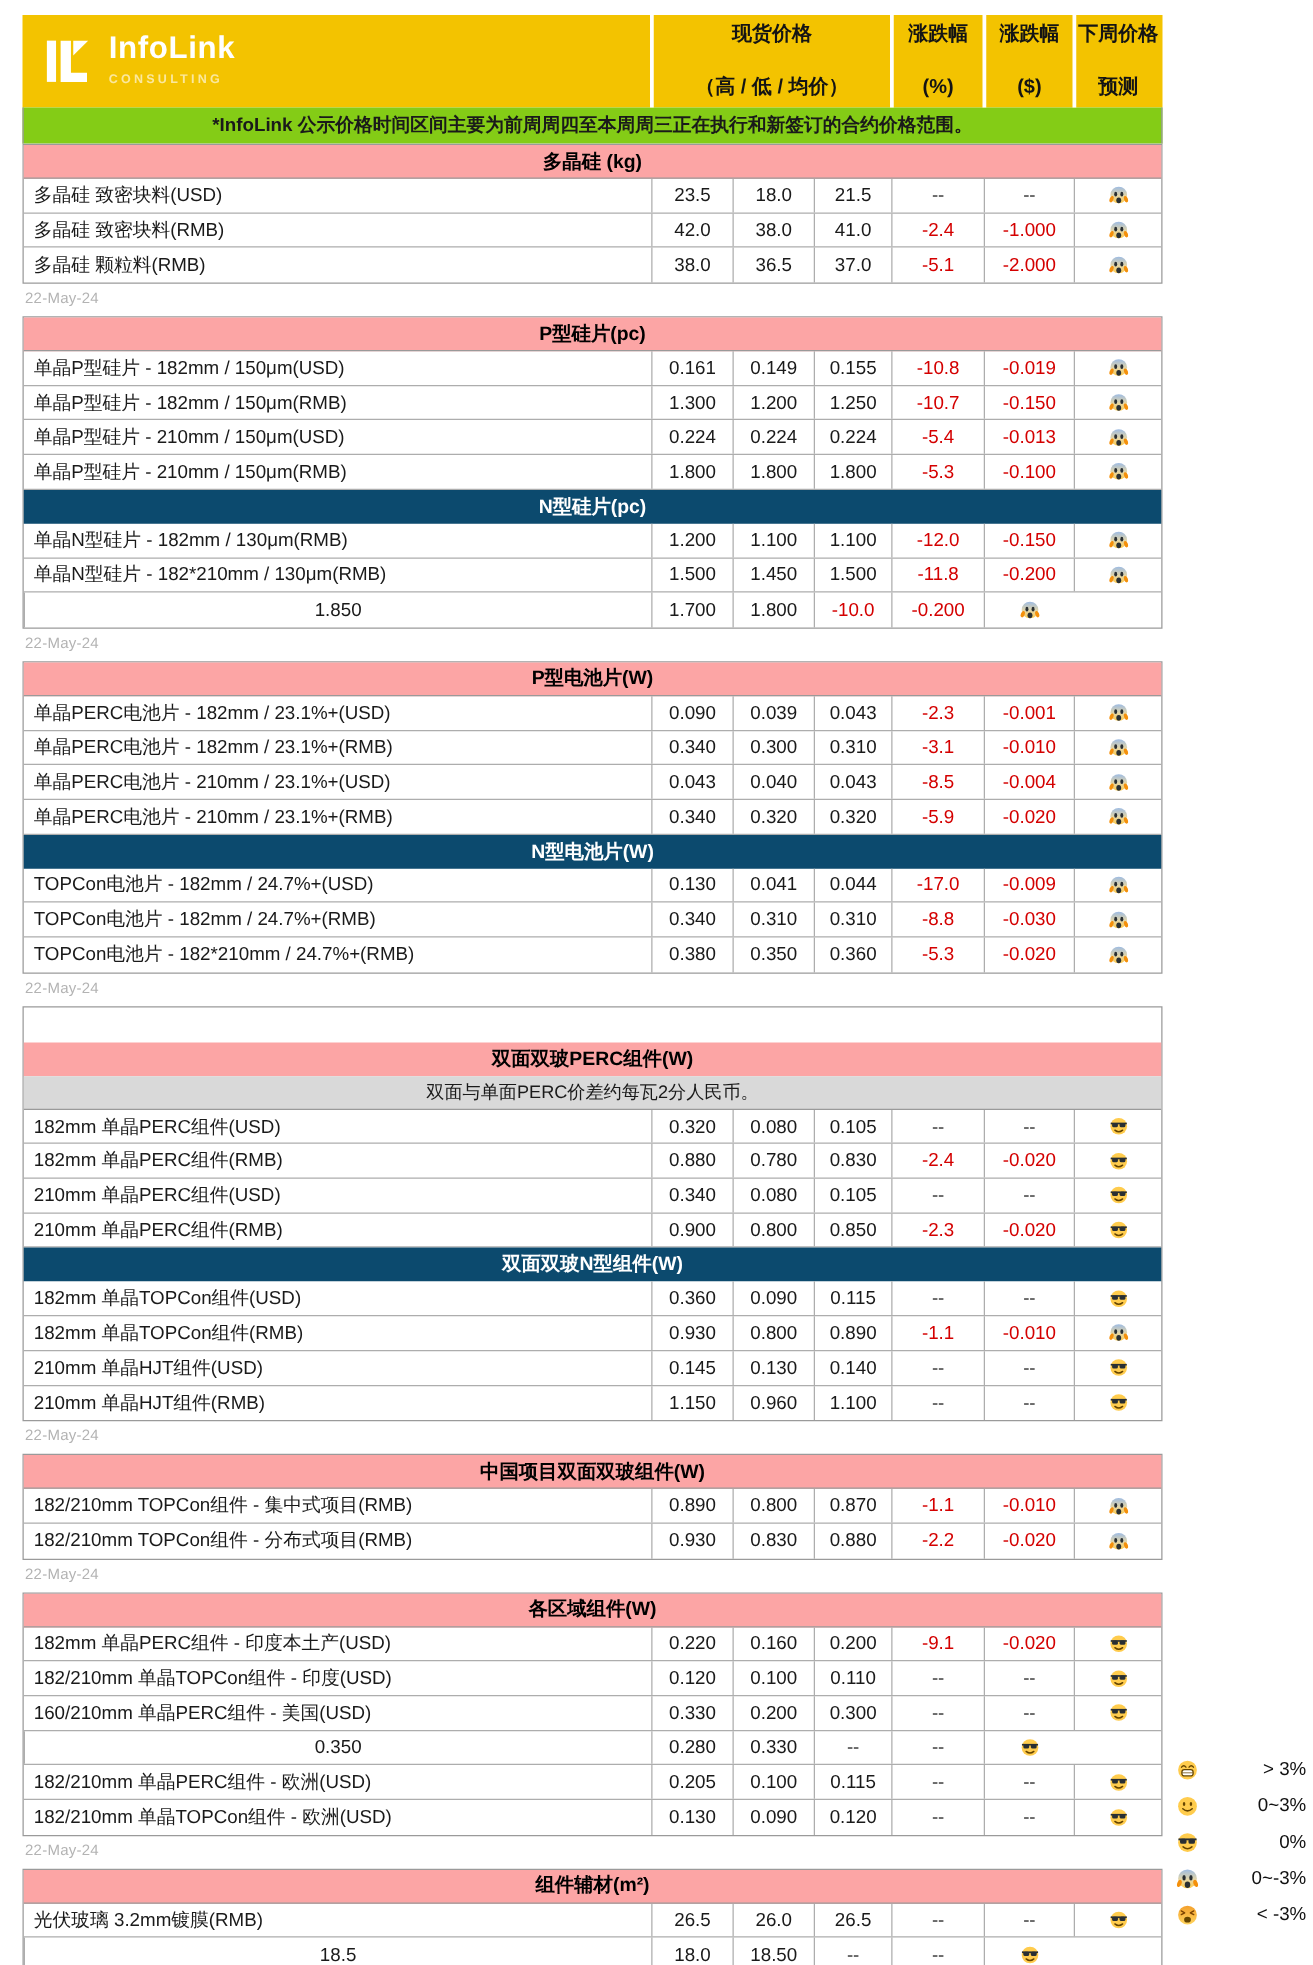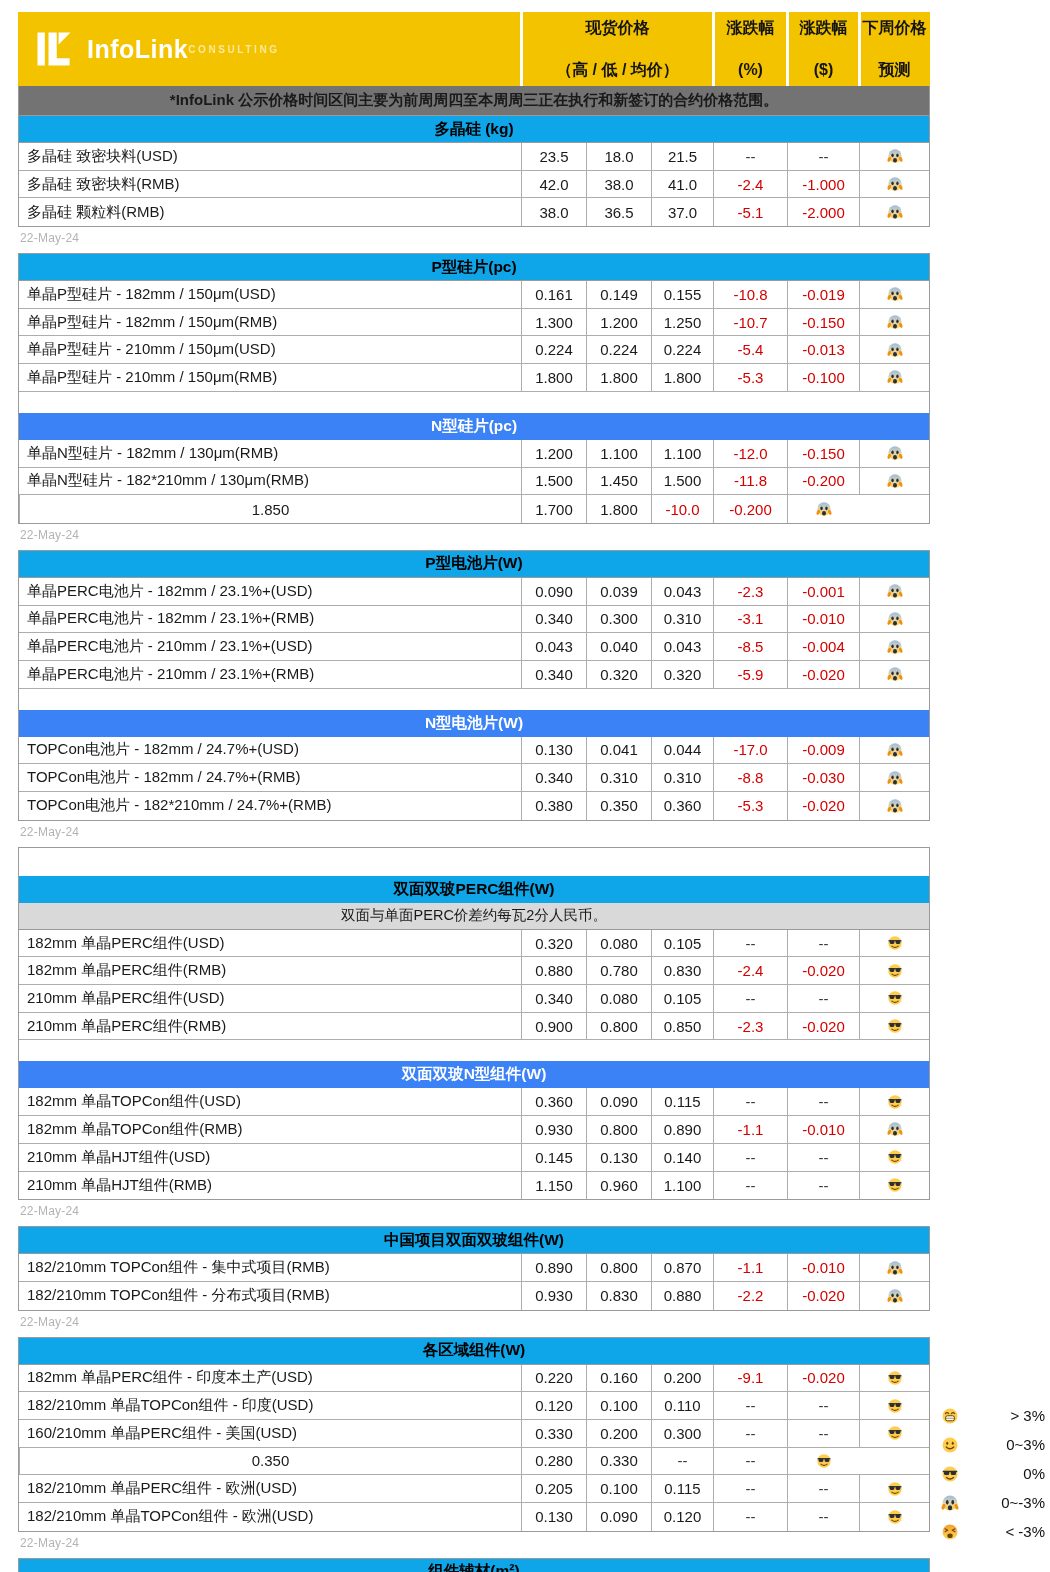--- a/index.html
+++ b/index.html
@@ -8,33 +8,33 @@
     font-family:"Liberation Sans", sans-serif;color:#1a1a1a;
     -webkit-font-smoothing:antialiased;overflow:hidden;
   }
   .sheet{position:absolute;top:12px;left:18px;width:912px;}
 
   
   .yellow-header{display:grid;grid-template-columns:502px 192px 74px 72px 70px;height:74px;background:#F3C300;box-sizing:border-box;}
   .yh-cell{display:flex;flex-direction:column;justify-content:center;align-items:center;
     font-weight:bold;font-size:16px;line-height:1.65;color:#141414;border-left:3px solid #fff;box-sizing:border-box;text-align:center;gap:16px;}
   .yh-cell.logo-cell{flex-direction:row;justify-content:flex-start;padding-left:14px;gap:11px;border-left:none;}
-  .logo-text{display:flex;flex-direction:row;align-items:flex-start;}
+  .logo-text{display:flex;flex-direction:column;align-items:flex-start;}
   .logo-text .main{font-size:25px;font-weight:bold;color:#fff;line-height:1;letter-spacing:.5px;}
   .logo-text .sub{font-size:10px;color:rgba(255,255,255,.62);letter-spacing:2.6px;margin-top:5px;font-weight:bold;}
 
   
   .notice{height:29px;display:flex;align-items:center;justify-content:center;font-weight:bold;
-    font-size:15px;border:1px solid #9a9a9a;border-top:none;border-bottom:none;background:#737373;box-sizing:border-box;}
+    font-size:15px;border:1px solid #9a9a9a;border-top:none;border-bottom:none;background:#84cc16;box-sizing:border-box;}
 
   
   .block{border:1px solid #9a9a9a;box-sizing:border-box;background:#fff;}
   .sec-header{height:27px;display:flex;align-items:center;justify-content:center;font-weight:bold;font-size:15.5px;border-bottom:1px solid #9a9a9a;box-sizing:border-box;}
-  .sec-header.light{background:#0ea5e9;color:#000;}
-  .sec-header.dark{background:#3b82f6;color:#fff;border-bottom:none;margin-top:21px;}
+  .sec-header.light{background:#fca5a5;color:#000;}
+  .sec-header.dark{background:#0c4a6e;color:#fff;border-bottom:none;}
   .sec-header.no-b{border-bottom:none;margin-top:28px;}
   .sec-note{height:27px;display:flex;align-items:center;justify-content:center;font-size:14.5px;background:#D9D9D9;border-bottom:1px solid #9a9a9a;box-sizing:border-box;}
   .row{display:grid;grid-template-columns:502px 65px 65px 62px 74px 72px 70px;height:27.7px;border-bottom:1px solid #ADADAD;box-sizing:border-box;}
   .block > .row:last-child{border-bottom:none;}
   .cell{display:flex;align-items:center;justify-content:center;font-size:15px;border-left:1px solid #ADADAD;box-sizing:border-box;overflow:hidden;white-space:nowrap;}
   .cell.label{justify-content:flex-start;padding-left:8px;border-left:none;}
   .neg{color:#D40000;}
   .dash{color:#3a3a3a;}
   .emoji{width:16px;height:16px;display:block;}
 

